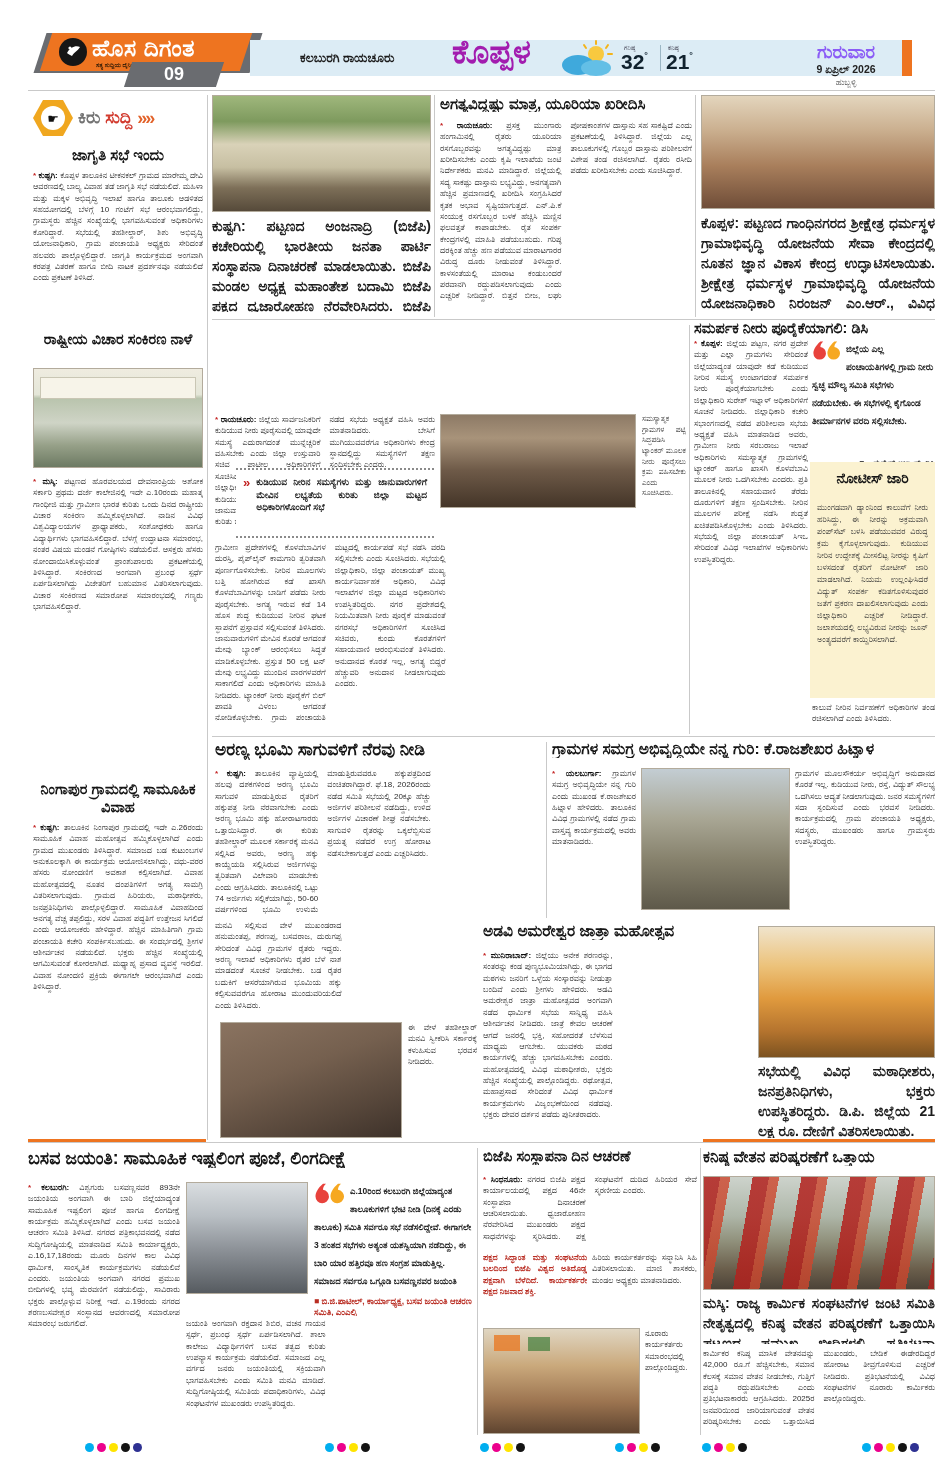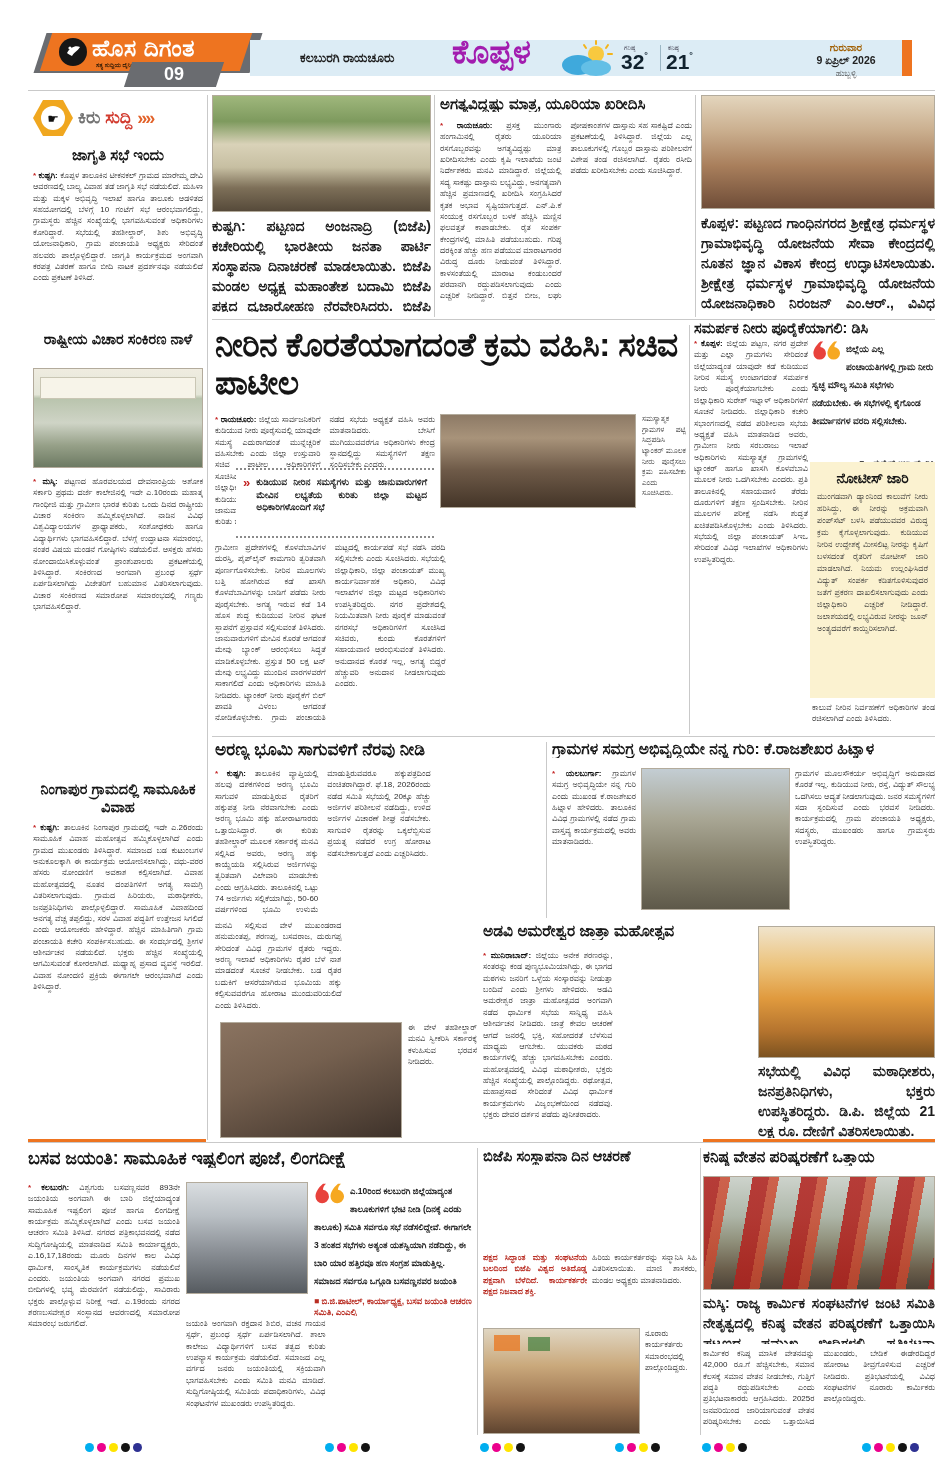--- a/index.html
+++ b/index.html
@@ -16,21 +16,21 @@
   .hl{position:absolute;font-weight:bold;color:#151515;overflow:hidden;line-height:1.15}
   .cap{position:absolute;font-size:14px;font-weight:bold;line-height:1.42;text-align:justify;color:#1c1c1c;overflow:hidden}
   .subhead{position:absolute;font-weight:bold;color:#151515;text-align:center;line-height:1.25;overflow:hidden}
   .pull{position:absolute;background:#fff;border-top:2px dotted #8a8a8a;border-bottom:2px dotted #8a8a8a;padding:6px 7px;display:flex;gap:6px;overflow:hidden}
   .pull .arr{color:#c32222;font-weight:bold;font-size:13px;line-height:1}
   .pull .qt{font-size:9px;font-weight:bold;line-height:1.4;text-align:justify;color:#1f1f1f}
   .qblock{position:absolute;overflow:hidden}
   .qblock svg{float:left;margin:2px 6px 0 0}
   .qblock .qtx{font-size:9px;font-weight:bold;line-height:1.45;text-align:justify;color:#222}
   .notice{position:absolute;background:#fbf2d0;padding:8px 7px;overflow:hidden}
-  .notice .nt{font-size:14px;font-weight:bold;text-align:center;color:#151515;margin-bottom:4px}
+  .notice .nt{font-size:14px;font-weight:bold;text-align:center;color:#151515;margin-bottom:15px}
   .notice .nb{font-size:8px;line-height:1.5;text-align:justify;color:#333}
   .attr{position:absolute;font-size:8.5px;font-weight:bold;color:#222;overflow:hidden}
   .red{color:#b92d23}
   .logo-band{background:#ee7420;transform:skewX(-18deg)}
   .gray-band{background:#6a6c70;transform:skewX(-18deg)}
   .unskew{transform:skewX(18deg);display:block;text-align:center}
   .blue-strip{background:#dcecf5}
   .deg{font-size:9px;vertical-align:top;font-weight:bold}
   .kiru-hex{width:40px;height:36px;background:#f0a71f;clip-path:polygon(25% 0,75% 0,100% 50%,75% 100%,25% 100%,0 50%);display:flex;align-items:center;justify-content:center}
   .kiru-hex .inner{width:24px;height:24px;background:#fff;border-radius:50%;display:flex;align-items:center;justify-content:center;font-size:13px;color:#111}
@@ -77,21 +77,21 @@
   <div class="abs" style="left:624px;top:44px;font-size:6.5px;color:#445">ಗರಿಷ್ಠ</div>
   <div class="abs" style="left:621px;top:50px;font-size:21px;font-weight:bold;color:#10222e">
     <span>32</span><span class="deg">°</span>
   </div>
   <div class="rule" style="left:660px;top:45px;width:1px;height:26px;background:#9bb6c4"></div>
   <div class="abs" style="left:668px;top:44px;font-size:6.5px;color:#445">ಕನಿಷ್ಠ</div>
   <div class="abs" style="left:666px;top:50px;font-size:21px;font-weight:bold;color:#10222e">
     <span>21</span><span class="deg">°</span>
   </div>
   <div class="abs" style="left:790px;top:42px;width:112px;text-align:center">
-    <div style="font-size:10px;font-weight:bold;color:#a16207">ಗುರುವಾರ</div>
+    <div style="font-size:18px;font-weight:bold;color:#8b5cf6">ಗುರುವಾರ</div>
     <div style="font-size:10.5px;font-weight:bold;color:#222">9 ಏಪ್ರಿಲ್ 2026</div>
     <div style="font-size:8.5px;color:#444;margin-top:1px">ಹುಬ್ಬಳ್ಳಿ</div>
   </div>
   <div class="orange-bar" style="left:902px;top:40px;width:10px;height:36px"></div>
 
   <div class="rule" style="left:28px;top:90px;width:907px;height:1px"></div>
   <div class="rule" style="left:207px;top:95px;width:1px;height:1045px"></div>
   <div class="rule" style="left:434px;top:95px;width:1px;height:222px"></div>
   <div class="rule" style="left:695px;top:95px;width:1px;height:222px"></div>
   <div class="rule" style="left:212px;top:319px;width:723px;height:1px"></div>
@@ -132,21 +132,20 @@
   <div class="cap" style="left:212px;top:217px;width:219px;height:95px">ಕುಷ್ಟಗಿ: ಪಟ್ಟಣದ ಅಂಜನಾದ್ರಿ (ಬಿಜೆಪಿ) ಕಚೇರಿಯಲ್ಲಿ ಭಾರತೀಯ ಜನತಾ ಪಾರ್ಟಿ ಸಂಸ್ಥಾಪನಾ ದಿನಾಚರಣೆ ಮಾಡಲಾಯಿತು. ಬಿಜೆಪಿ ಮಂಡಲ ಅಧ್ಯಕ್ಷ ಮಹಾಂತೇಶ ಬದಾಮಿ ಬಿಜೆಪಿ ಪಕ್ಷದ ಧ್ವಜಾರೋಹಣ ನೆರವೇರಿಸಿದರು. ಬಿಜೆಪಿ ಜಿಲ್ಲಾ ಉಪಾಧ್ಯಕ್ಷ ಹಾಗೂ ಮುಖಂಡರಾದ ನವೀನ್, ಕೆ. ಮಂಜೇಶ, ಕುಮಾರಸ್ವಾಮಿ, ಗುರುರಾಜ್, ದ್ಯಾಮಣ್ಣ ಸೇರಿದಂತೆ ಕಾರ್ಯಕರ್ತರು ಇದ್ದರು.</div>
 
   <div class="hl" style="left:440px;top:95px;width:252px;font-size:15px">ಅಗತ್ಯವಿದ್ದಷ್ಟು ಮಾತ್ರ, ಯೂರಿಯಾ ಖರೀದಿಸಿ</div>
   <div class="abs bt c2" style="left:440px;top:120px;width:252px;height:192px">
     <span class="lead">ರಾಯಚೂರು:</span> <span>ಪ್ರಸಕ್ತ ಮುಂಗಾರು ಹಂಗಾಮಿನಲ್ಲಿ ರೈತರು ಯೂರಿಯಾ ರಸಗೊಬ್ಬರವನ್ನು ಅಗತ್ಯವಿದ್ದಷ್ಟು ಮಾತ್ರ ಖರೀದಿಸಬೇಕು ಎಂದು ಕೃಷಿ ಇಲಾಖೆಯ ಜಂಟಿ ನಿರ್ದೇಶಕರು ಮನವಿ ಮಾಡಿದ್ದಾರೆ. ಜಿಲ್ಲೆಯಲ್ಲಿ ಸದ್ಯ ಸಾಕಷ್ಟು ದಾಸ್ತಾನು ಲಭ್ಯವಿದ್ದು, ಅನಗತ್ಯವಾಗಿ ಹೆಚ್ಚಿನ ಪ್ರಮಾಣದಲ್ಲಿ ಖರೀದಿಸಿ ಸಂಗ್ರಹಿಸಿದರೆ ಕೃತಕ ಅಭಾವ ಸೃಷ್ಟಿಯಾಗುತ್ತದೆ. ಎನ್.ಪಿ.ಕೆ ಸಂಯುಕ್ತ ರಸಗೊಬ್ಬರ ಬಳಕೆ ಹೆಚ್ಚಿಸಿ ಮಣ್ಣಿನ ಫಲವತ್ತತೆ ಕಾಪಾಡಬೇಕು. ರೈತ ಸಂಪರ್ಕ ಕೇಂದ್ರಗಳಲ್ಲಿ ಮಾಹಿತಿ ಪಡೆಯಬಹುದು. ಗರಿಷ್ಠ ದರಕ್ಕಿಂತ ಹೆಚ್ಚು ಹಣ ಪಡೆಯುವ ಮಾರಾಟಗಾರರ ವಿರುದ್ಧ ದೂರು ನೀಡುವಂತೆ ತಿಳಿಸಿದ್ದಾರೆ. ಕಾಳಸಂತೆಯಲ್ಲಿ ಮಾರಾಟ ಕಂಡುಬಂದರೆ ಪರವಾನಗಿ ರದ್ದುಪಡಿಸಲಾಗುವುದು ಎಂದು ಎಚ್ಚರಿಕೆ ನೀಡಿದ್ದಾರೆ. ಬಿತ್ತನೆ ಬೀಜ, ಲಘು ಪೋಷಕಾಂಶಗಳ ದಾಸ್ತಾನು ಸಹ ಸಾಕಷ್ಟಿದೆ ಎಂದು ಪ್ರಕಟಣೆಯಲ್ಲಿ ತಿಳಿಸಿದ್ದಾರೆ. ಜಿಲ್ಲೆಯ ಎಲ್ಲ ತಾಲೂಕುಗಳಲ್ಲಿ ಗೊಬ್ಬರ ದಾಸ್ತಾನು ಪರಿಶೀಲನೆಗೆ ವಿಶೇಷ ತಂಡ ರಚಿಸಲಾಗಿದೆ. ರೈತರು ರಸೀದಿ ಪಡೆದು ಖರೀದಿಸಬೇಕು ಎಂದು ಸೂಚಿಸಿದ್ದಾರೆ.</span>
   </div>
 
   <div class="photo" style="left:701px;top:95px;width:234px;height:114px;background:linear-gradient(180deg,#e3d5bd 0%,#cbb090 30%,#a97f5c 62%,#6f4d38 100%)"></div>
   <div class="cap" style="left:701px;top:214px;width:234px;height:98px">ಕೊಪ್ಪಳ: ಪಟ್ಟಣದ ಗಾಂಧಿನಗರದ ಶ್ರೀಕ್ಷೇತ್ರ ಧರ್ಮಸ್ಥಳ ಗ್ರಾಮಾಭಿವೃದ್ಧಿ ಯೋಜನೆಯ ಸೇವಾ ಕೇಂದ್ರದಲ್ಲಿ ನೂತನ ಜ್ಞಾನ ವಿಕಾಸ ಕೇಂದ್ರ ಉದ್ಘಾಟಿಸಲಾಯಿತು. ಶ್ರೀಕ್ಷೇತ್ರ ಧರ್ಮಸ್ಥಳ ಗ್ರಾಮಾಭಿವೃದ್ಧಿ ಯೋಜನೆಯ ಯೋಜನಾಧಿಕಾರಿ ನಿರಂಜನ್ ಎಂ.ಆರ್., ವಿವಿಧ ಘಟಕಗಳ ಒಕ್ಕೂಟದ ಪದಾಧಿಕಾರಿಗಳು ಮತ್ತು ಸದಸ್ಯರು ಸೇರಿದಂತೆ ಗಣ್ಯರು ಇದ್ದರು.</div>
 
-  <div class="hl" style="left:215px;top:326px;width:470px;height:84px;font-size:33px;letter-spacing:-.5px">ನೀರಿನ ಕೊರತೆಯಾಗದಂತೆ ಕ್ರಮ ವಹಿಸಿ: ಸಚಿವ ಪಾಟೀಲ</div>
   <div class="abs bt c2" style="left:215px;top:414px;width:220px;height:122px">
     <span class="lead">ರಾಯಚೂರು:</span> <span>ಜಿಲ್ಲೆಯ ಸಾರ್ವಜನಿಕರಿಗೆ ಕುಡಿಯುವ ನೀರು ಪೂರೈಸುವಲ್ಲಿ ಯಾವುದೇ ಸಮಸ್ಯೆ ಎದುರಾಗದಂತೆ ಮುನ್ನೆಚ್ಚರಿಕೆ ವಹಿಸಬೇಕು ಎಂದು ಜಿಲ್ಲಾ ಉಸ್ತುವಾರಿ ಸಚಿವ ಪಾಟೀಲ ಅಧಿಕಾರಿಗಳಿಗೆ ಸೂಚಿಸಿದರು. ಬುಧವಾರ ನಗರದ ಜಿಲ್ಲಾಧಿಕಾರಿಗಳ ಕಚೇರಿಯ ಸಭಾಂಗಣದಲ್ಲಿ ಕುಡಿಯುವ ನೀರಿನ ಸಮಸ್ಯೆಗಳು ಮತ್ತು ಜಾನುವಾರುಗಳಿಗೆ ಮೇವಿನ ಲಭ್ಯತೆಯ ಕುರಿತು ಜಿಲ್ಲಾ ಮಟ್ಟದ ಅಧಿಕಾರಿಗಳೊಂದಿಗೆ ನಡೆದ ಸಭೆಯ ಅಧ್ಯಕ್ಷತೆ ವಹಿಸಿ ಅವರು ಮಾತನಾಡಿದರು. ಬೇಸಿಗೆ ಮುಗಿಯುವವರೆಗೂ ಅಧಿಕಾರಿಗಳು ಕೇಂದ್ರ ಸ್ಥಾನದಲ್ಲಿದ್ದು ಸಮಸ್ಯೆಗಳಿಗೆ ತಕ್ಷಣ ಸ್ಪಂದಿಸಬೇಕು ಎಂದರು.</span>
   </div>
   <div class="photo" style="left:440px;top:414px;width:196px;height:94px;background:linear-gradient(180deg,#8d7a66 0%,#a8937a 25%,#6e5a48 60%,#443528 100%)"></div>
   <div class="abs bt" style="left:642px;top:414px;width:44px;height:96px;font-size:7.5px">
     <span>ಸಮಸ್ಯಾತ್ಮಕ ಗ್ರಾಮಗಳ ಪಟ್ಟಿ ಸಿದ್ಧಪಡಿಸಿ ಟ್ಯಾಂಕರ್ ಮೂಲಕ ನೀರು ಪೂರೈಸಲು ಕ್ರಮ ವಹಿಸಬೇಕು ಎಂದು ಸೂಚಿಸಿದರು.</span>
   </div>
   <div class="pull" style="left:236px;top:468px;width:198px;height:70px">
     <span class="arr">»</span>
     <span class="qt">ಕುಡಿಯುವ ನೀರಿನ ಸಮಸ್ಯೆಗಳು ಮತ್ತು ಜಾನುವಾರುಗಳಿಗೆ ಮೇವಿನ ಲಭ್ಯತೆಯ ಕುರಿತು ಜಿಲ್ಲಾ ಮಟ್ಟದ ಅಧಿಕಾರಿಗಳೊಂದಿಗೆ ಸಭೆ</span>
@@ -214,20 +213,23 @@
         <path d="M32 2 C25 8 22 14 22 19 a9 9 0 1 0 10-9 c0-3 1-5 4-8 z" fill="#f6a821"></path>
       </svg>
     <span class="qtx red" style="font-size:8.5px">ಎ.10ರಿಂದ ಕಲಬುರಗಿ ಜಿಲ್ಲೆಯಾದ್ಯಂತ ತಾಲೂಕುಗಳಿಗೆ ಭೇಟಿ ನೀಡಿ (ದಿನಕ್ಕೆ ಎರಡು ತಾಲೂಕು) ಸಮಿತಿ ಸರ್ವರೂ ಸಭೆ ನಡೆಸಲಿದ್ದೇವೆ. ಈಗಾಗಲೇ 3 ಹಂತದ ಸಭೆಗಳು ಅತ್ಯಂತ ಯಶಸ್ವಿಯಾಗಿ ನಡೆದಿದ್ದು, ಈ ಬಾರಿ ಯಾರ ಹತ್ತಿರವೂ ಹಣ ಸಂಗ್ರಹ ಮಾಡುತ್ತಿಲ್ಲ. ಸಮಾಜದ ಸರ್ವರೂ ಒಗ್ಗೂಡಿ ಬಸವಣ್ಣನವರ ಜಯಂತಿ ಆಚರಿಸಬೇಕಿದೆ.</span>
   </div>
   <div class="attr red" style="left:314px;top:1296px;width:158px;height:20px">■ ಬಿ.ಜಿ.ಪಾಟೀಲ್, ಕಾರ್ಯಾಧ್ಯಕ್ಷ, ಬಸವ ಜಯಂತಿ ಆಚರಣ ಸಮಿತಿ, ಎಂಎಲ್ಸಿ</div>
   <div class="abs bt c2" style="left:186px;top:1318px;width:288px;height:116px">
     <span>ಜಯಂತಿ ಅಂಗವಾಗಿ ರಕ್ತದಾನ ಶಿಬಿರ, ವಚನ ಗಾಯನ ಸ್ಪರ್ಧೆ, ಪ್ರಬಂಧ ಸ್ಪರ್ಧೆ ಏರ್ಪಡಿಸಲಾಗಿದೆ. ಶಾಲಾ ಕಾಲೇಜು ವಿದ್ಯಾರ್ಥಿಗಳಿಗೆ ಬಸವ ತತ್ವದ ಕುರಿತು ಉಪನ್ಯಾಸ ಕಾರ್ಯಕ್ರಮ ನಡೆಯಲಿದೆ. ಸಮಾಜದ ಎಲ್ಲ ವರ್ಗದ ಜನರು ಜಯಂತಿಯಲ್ಲಿ ಸಕ್ರಿಯವಾಗಿ ಭಾಗವಹಿಸಬೇಕು ಎಂದು ಸಮಿತಿ ಮನವಿ ಮಾಡಿದೆ. ಸುದ್ದಿಗೋಷ್ಠಿಯಲ್ಲಿ ಸಮಿತಿಯ ಪದಾಧಿಕಾರಿಗಳು, ವಿವಿಧ ಸಂಘಟನೆಗಳ ಮುಖಂಡರು ಉಪಸ್ಥಿತರಿದ್ದರು.</span>
   </div>
 
   <div class="hl" style="left:483px;top:1148px;width:214px;font-size:14.5px">ಬಿಜೆಪಿ ಸಂಸ್ಥಾಪನಾ ದಿನ ಆಚರಣೆ</div>
+  <div class="abs bt c2" style="left:483px;top:1174px;width:214px;height:76px">
+    <span class="lead">ಸಿಂಧನೂರು:</span> <span>ನಗರದ ಬಿಜೆಪಿ ಪಕ್ಷದ ಕಾರ್ಯಾಲಯದಲ್ಲಿ ಪಕ್ಷದ 46ನೇ ಸಂಸ್ಥಾಪನಾ ದಿನಾಚರಣೆ ಆಚರಿಸಲಾಯಿತು. ಧ್ವಜಾರೋಹಣ ನೆರವೇರಿಸಿದ ಮುಖಂಡರು ಪಕ್ಷದ ಸಾಧನೆಗಳನ್ನು ಸ್ಮರಿಸಿದರು. ಪಕ್ಷ ಸಂಘಟನೆಗೆ ದುಡಿದ ಹಿರಿಯರ ಸೇವೆ ಸ್ಮರಣೀಯ ಎಂದರು.</span>
+  </div>
   <div class="abs bt red" style="left:483px;top:1252px;width:104px;height:72px;font-weight:bold">
     <span>ಪಕ್ಷದ ಸಿದ್ಧಾಂತ ಮತ್ತು ಸಂಘಟನೆಯ ಬಲದಿಂದ ಬಿಜೆಪಿ ವಿಶ್ವದ ಅತಿದೊಡ್ಡ ಪಕ್ಷವಾಗಿ ಬೆಳೆದಿದೆ. ಕಾರ್ಯಕರ್ತರೇ ಪಕ್ಷದ ನಿಜವಾದ ಶಕ್ತಿ.</span>
   </div>
   <div class="abs bt" style="left:592px;top:1252px;width:105px;height:72px">
     <span>ಹಿರಿಯ ಕಾರ್ಯಕರ್ತರನ್ನು ಸನ್ಮಾನಿಸಿ ಸಿಹಿ ವಿತರಿಸಲಾಯಿತು. ಮಾಜಿ ಶಾಸಕರು, ಮಂಡಲ ಅಧ್ಯಕ್ಷರು ಮಾತನಾಡಿದರು.</span>
   </div>
   <div class="photo" style="left:483px;top:1328px;width:157px;height:106px;background:linear-gradient(180deg,#e0d6c2 0%,#caa97c 35%,#9c7450 70%,#5f4530 100%)">
     <div style="position:absolute;left:10px;top:6px;width:26px;height:16px;background:#e87f2e;opacity:.85"></div>
     <div style="position:absolute;left:44px;top:8px;width:22px;height:14px;background:#3f7d3a;opacity:.7"></div>
   </div>

